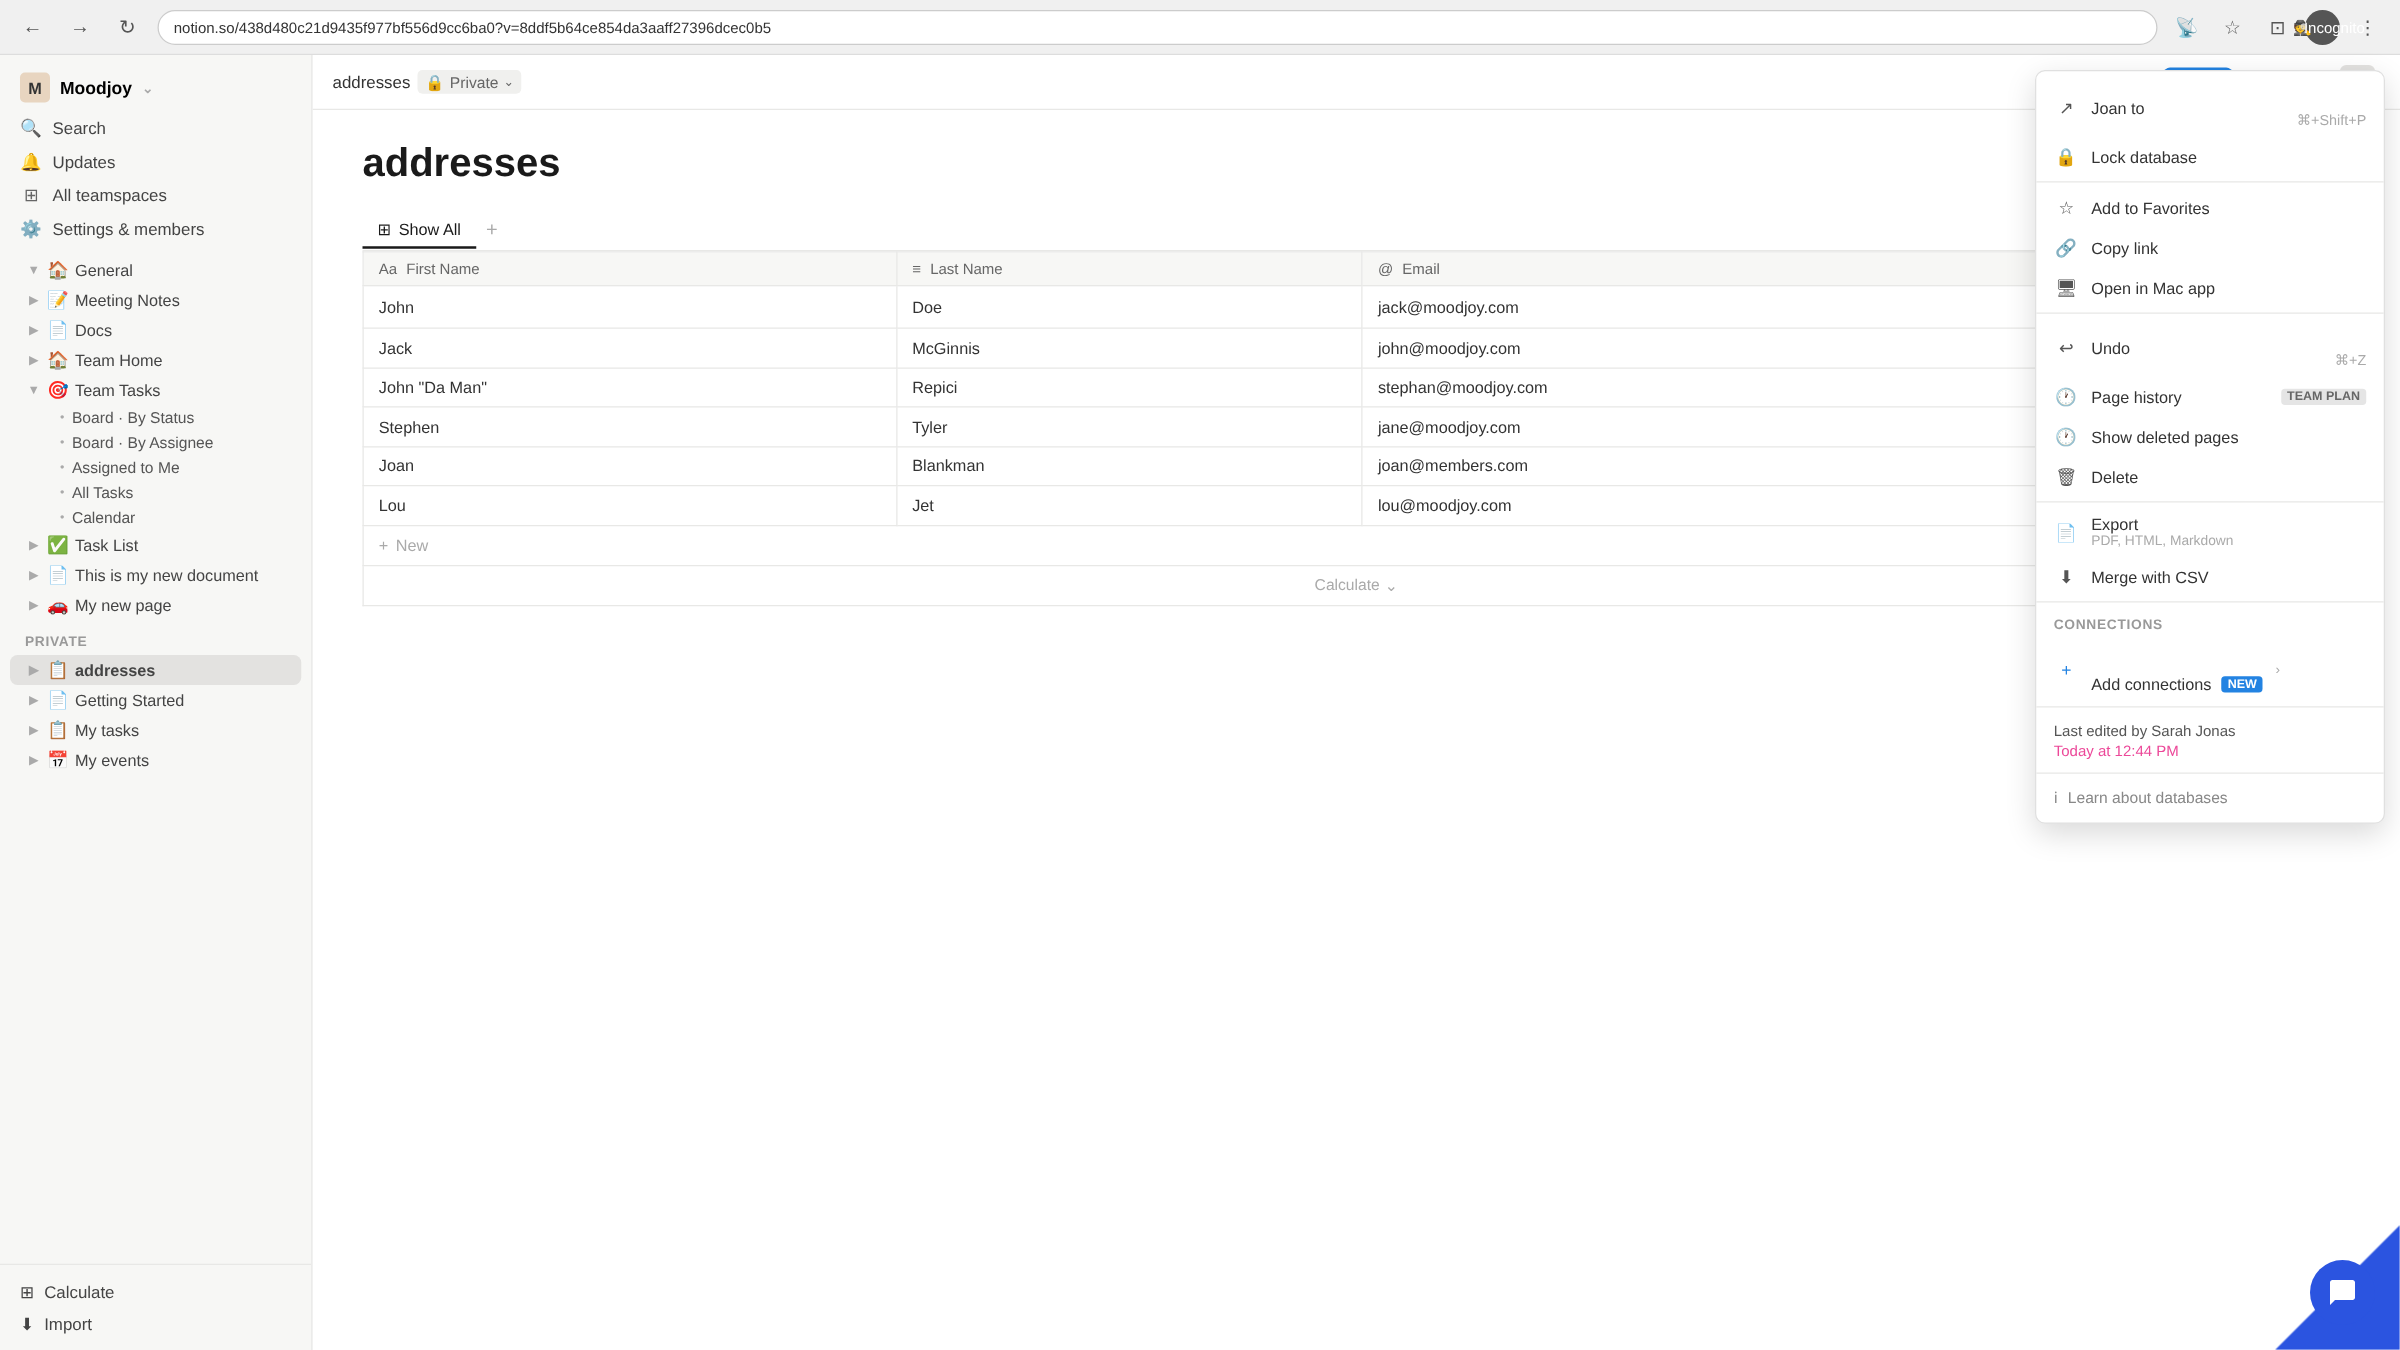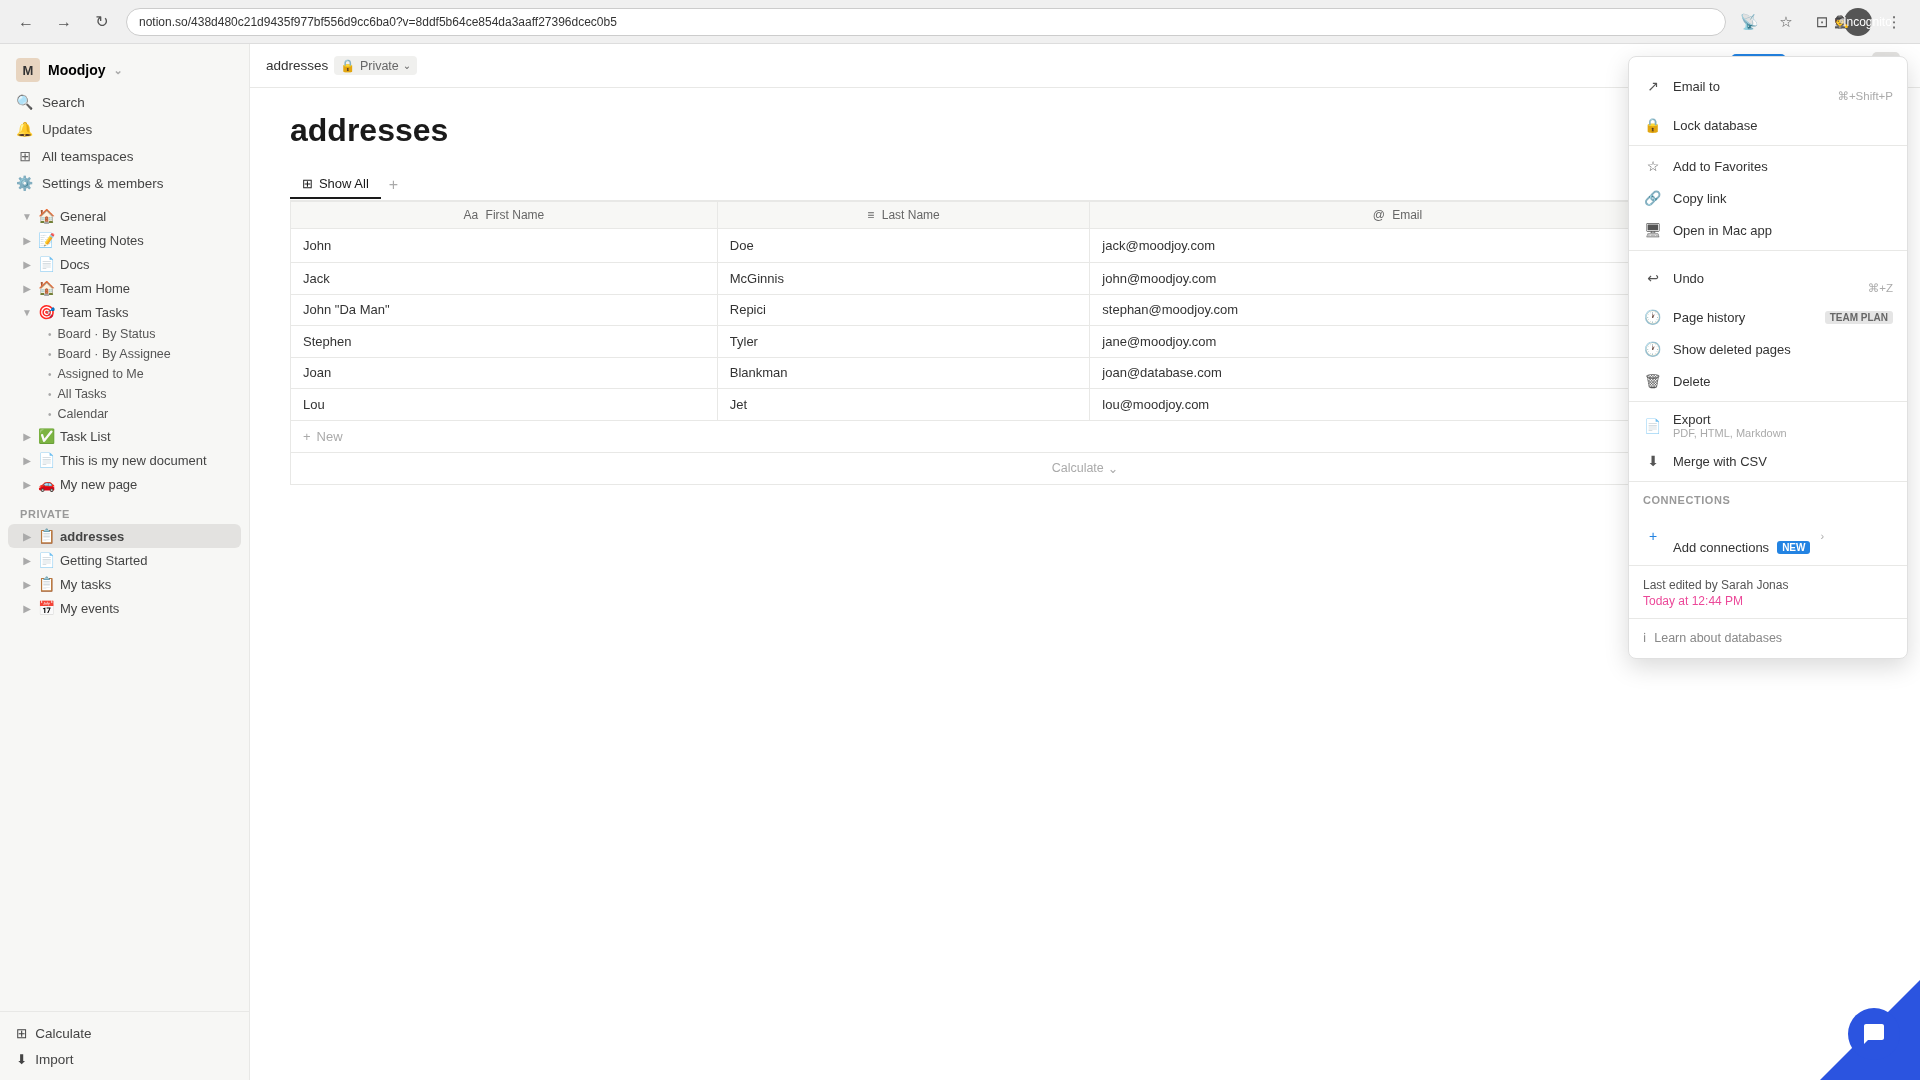--- a/index.html
+++ b/index.html
@@ -296,21 +296,21 @@
     
     .db-table {
       width: 100%;
       border-collapse: collapse;
       font-size: 13px;
     }
     .db-table th {
       background: #f7f7f5;
       border: 1px solid #e8e8e6;
       padding: 6px 12px;
-      text-align: center;
+      text-align: left;
       font-weight: 500;
       color: #666;
       font-size: 12px;
       white-space: nowrap;
       margin-left: 16px;
     }
     .db-table th .col-icon { margin-right: 4px; }
     .db-table td {
       border: 1px solid #e8e8e6;
       padding: 7px 12px;
@@ -713,21 +713,21 @@
       <td>Stephen</td>
       <td>Tyler</td>
       <td>jane@moodjoy.com</td>
       <td class="checkbox-cell">
         <span class="checkbox checked">✓</span>
       </td>
     </tr>
             <tr>
       <td>Joan</td>
       <td>Blankman</td>
-      <td>joan@database.com</td>
+      <td>joan@members.com</td>
       <td class="checkbox-cell">
         <span class="checkbox checked">✓</span>
       </td>
     </tr>
             <tr>
       <td>Lou</td>
       <td>Jet</td>
       <td>lou@moodjoy.com</td>
       <td class="checkbox-cell">
         <span class="checkbox checked">✓</span>
@@ -743,21 +743,21 @@
         <span>Calculate</span>
         <span>⌄</span>
       </div>
     </div>
   </div>
 </div>
 
 <div class="dropdown-menu">
   <div class="dropdown-item">
     <span class="di-icon">↗</span>
-    <span class="di-label">Email to</span>
+    <span class="di-label">Joan to</span>
     <span class="di-shortcut">⌘+Shift+P</span>
   </div>
   <div class="dropdown-item">
     <span class="di-icon">🔒</span>
     <span class="di-label">Lock database</span>
   </div>
   <div class="dropdown-divider"></div>
   <div class="dropdown-item">
     <span class="di-icon">☆</span>
     <span class="di-label">Add to Favorites</span>

